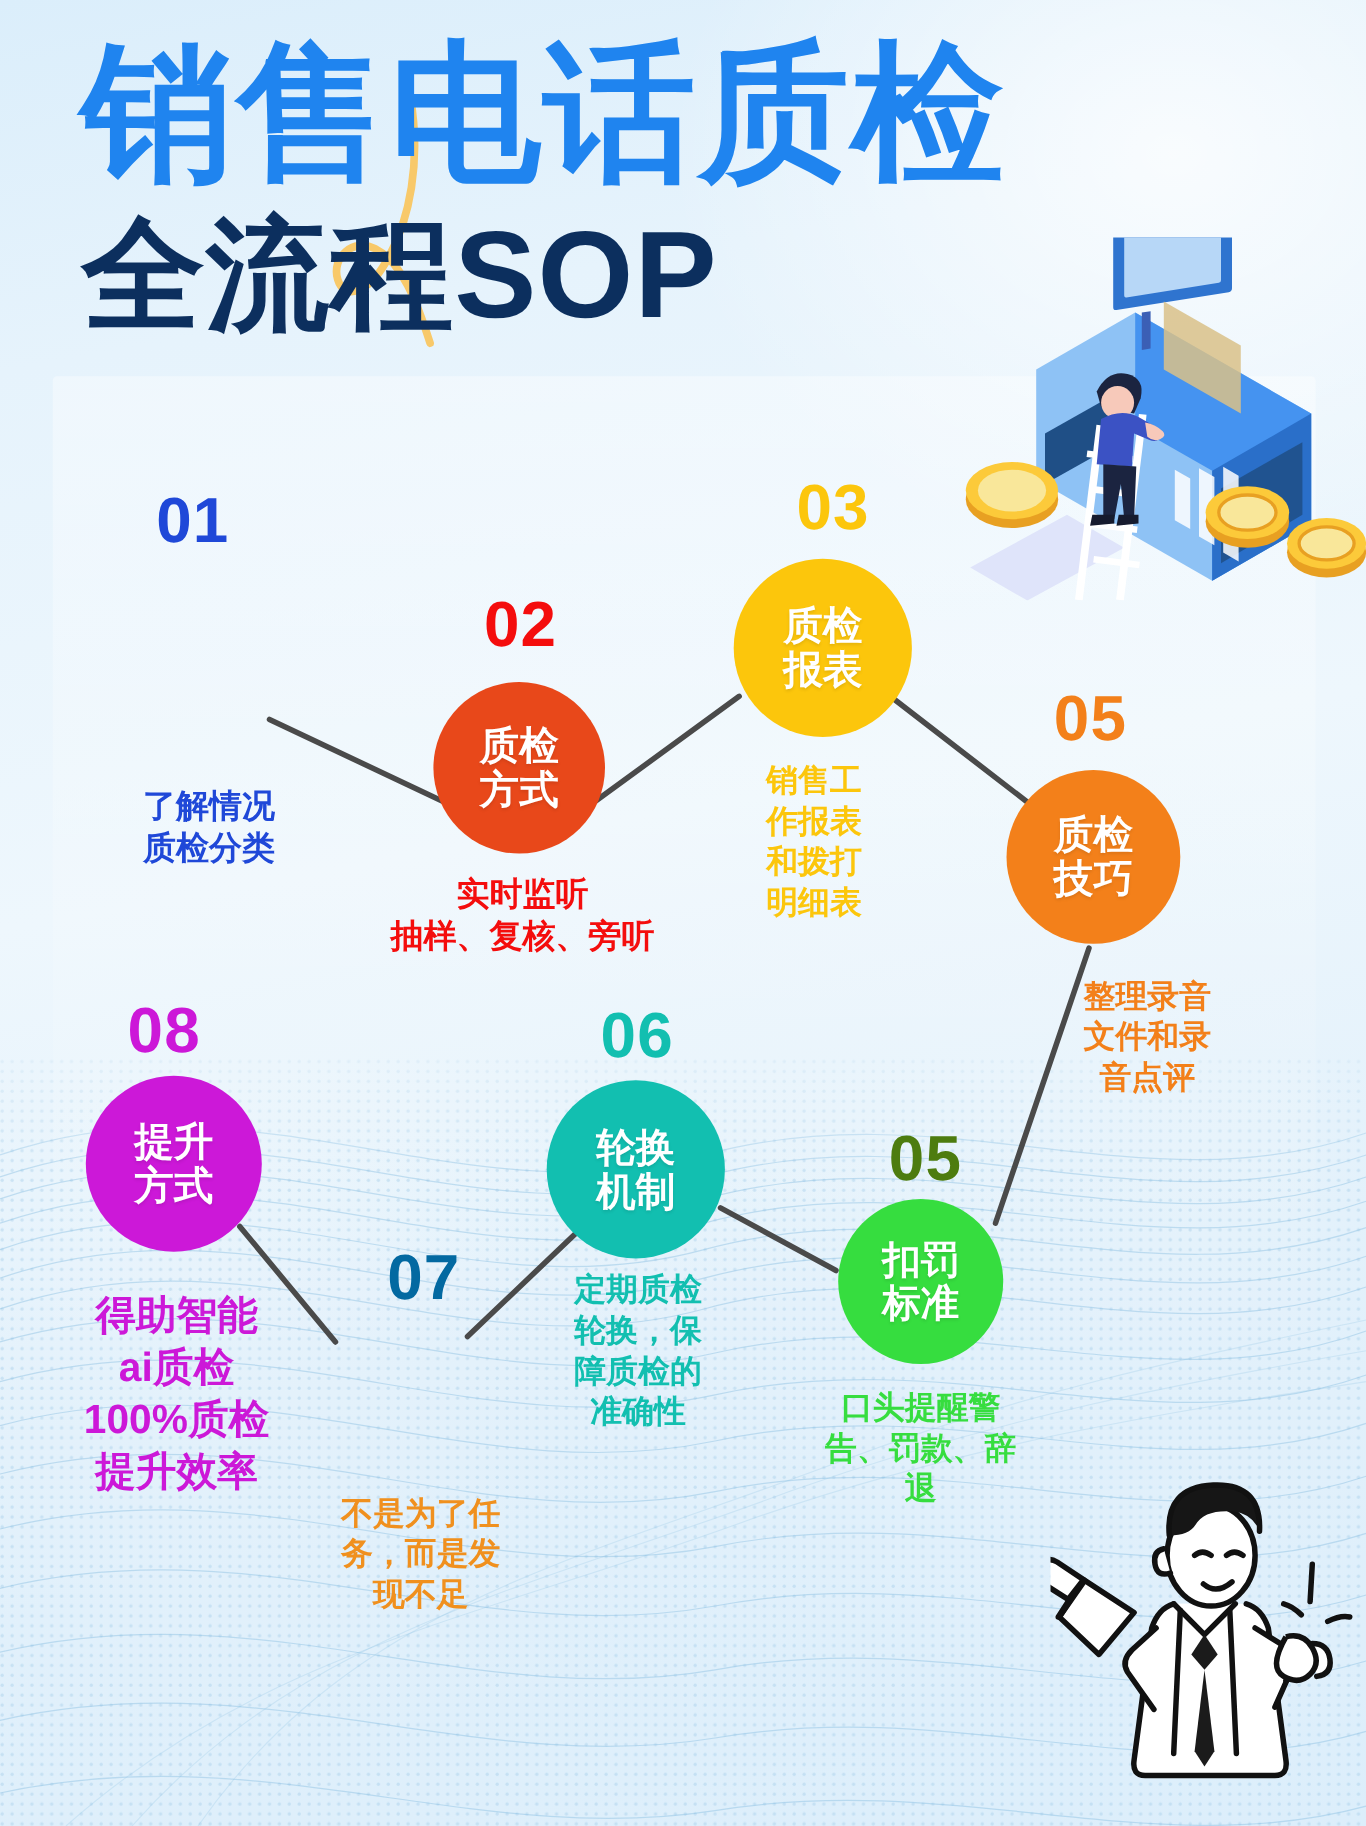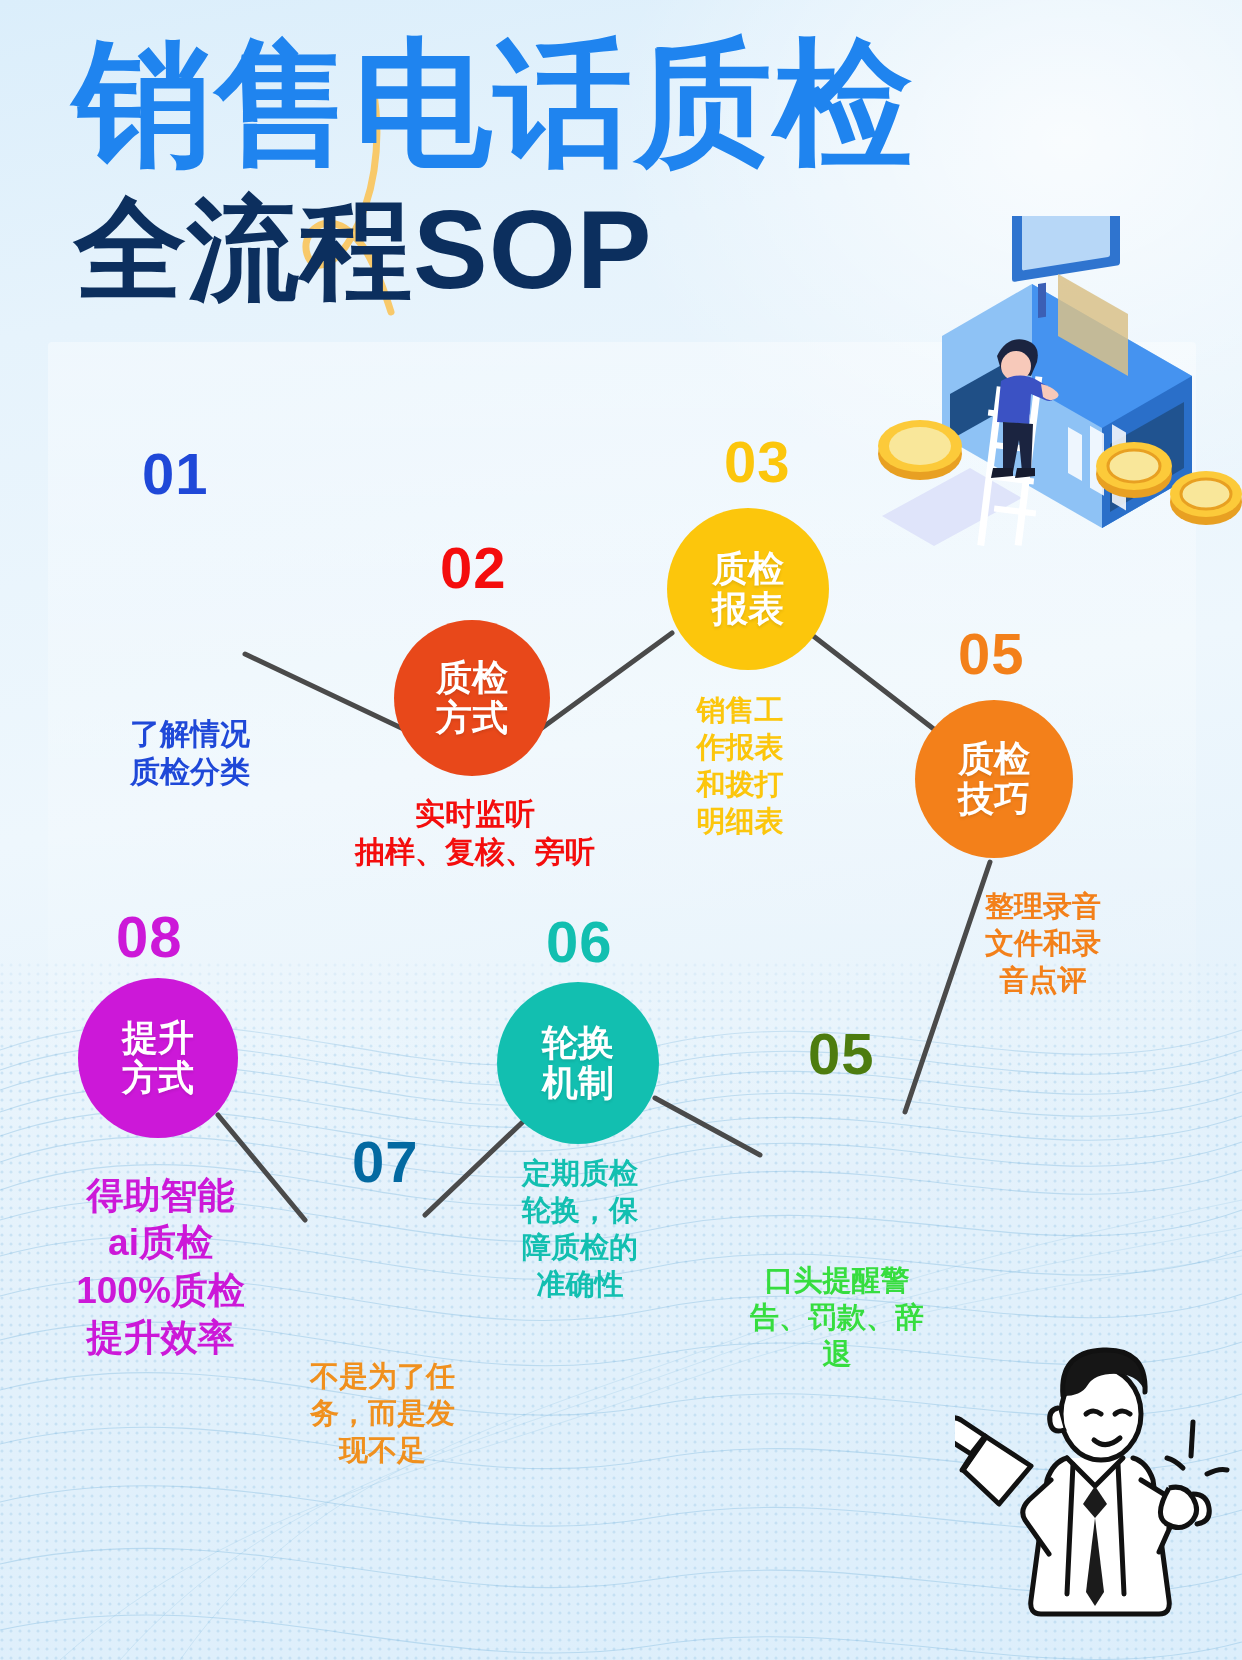--- a/index.html
+++ b/index.html
@@ -229,20 +229,24 @@
   <div class="num" style="left:958px; top:620px; color:#f3801a;">05</div>
   <div class="node" style="left:915px; top:700px; width:158px; height:158px; background:#f3801a; font-size:36px;">
     <span>质检
 技巧</span>
   </div>
   <div class="cap" style="left:938px; top:888px; width:210px; font-size:29px; color:#f3801a;">整理录音
 文件和录
 音点评</div>
 
   <div class="num" style="left:808px; top:1020px; color:#4d7c0f;">05</div>
+  <div class="node" style="left:762px; top:1090px; width:150px; height:150px; background:#36dd3f; font-size:35px;">
+    <span>扣罚
+标准</span>
+  </div>
   <div class="cap" style="left:722px; top:1262px; width:230px; font-size:29px; color:#36dd3f;">口头提醒警
 告、罚款、辞
 退</div>
 
   <div class="num" style="left:546px; top:908px; color:#12bfb0;">06</div>
   <div class="node" style="left:497px; top:982px; width:162px; height:162px; background:#12bfb0; font-size:36px;">
     <span>轮换
 机制</span>
   </div>
   <div class="cap" style="left:505px; top:1155px; width:150px; font-size:29px; color:#12bfb0;">定期质检

